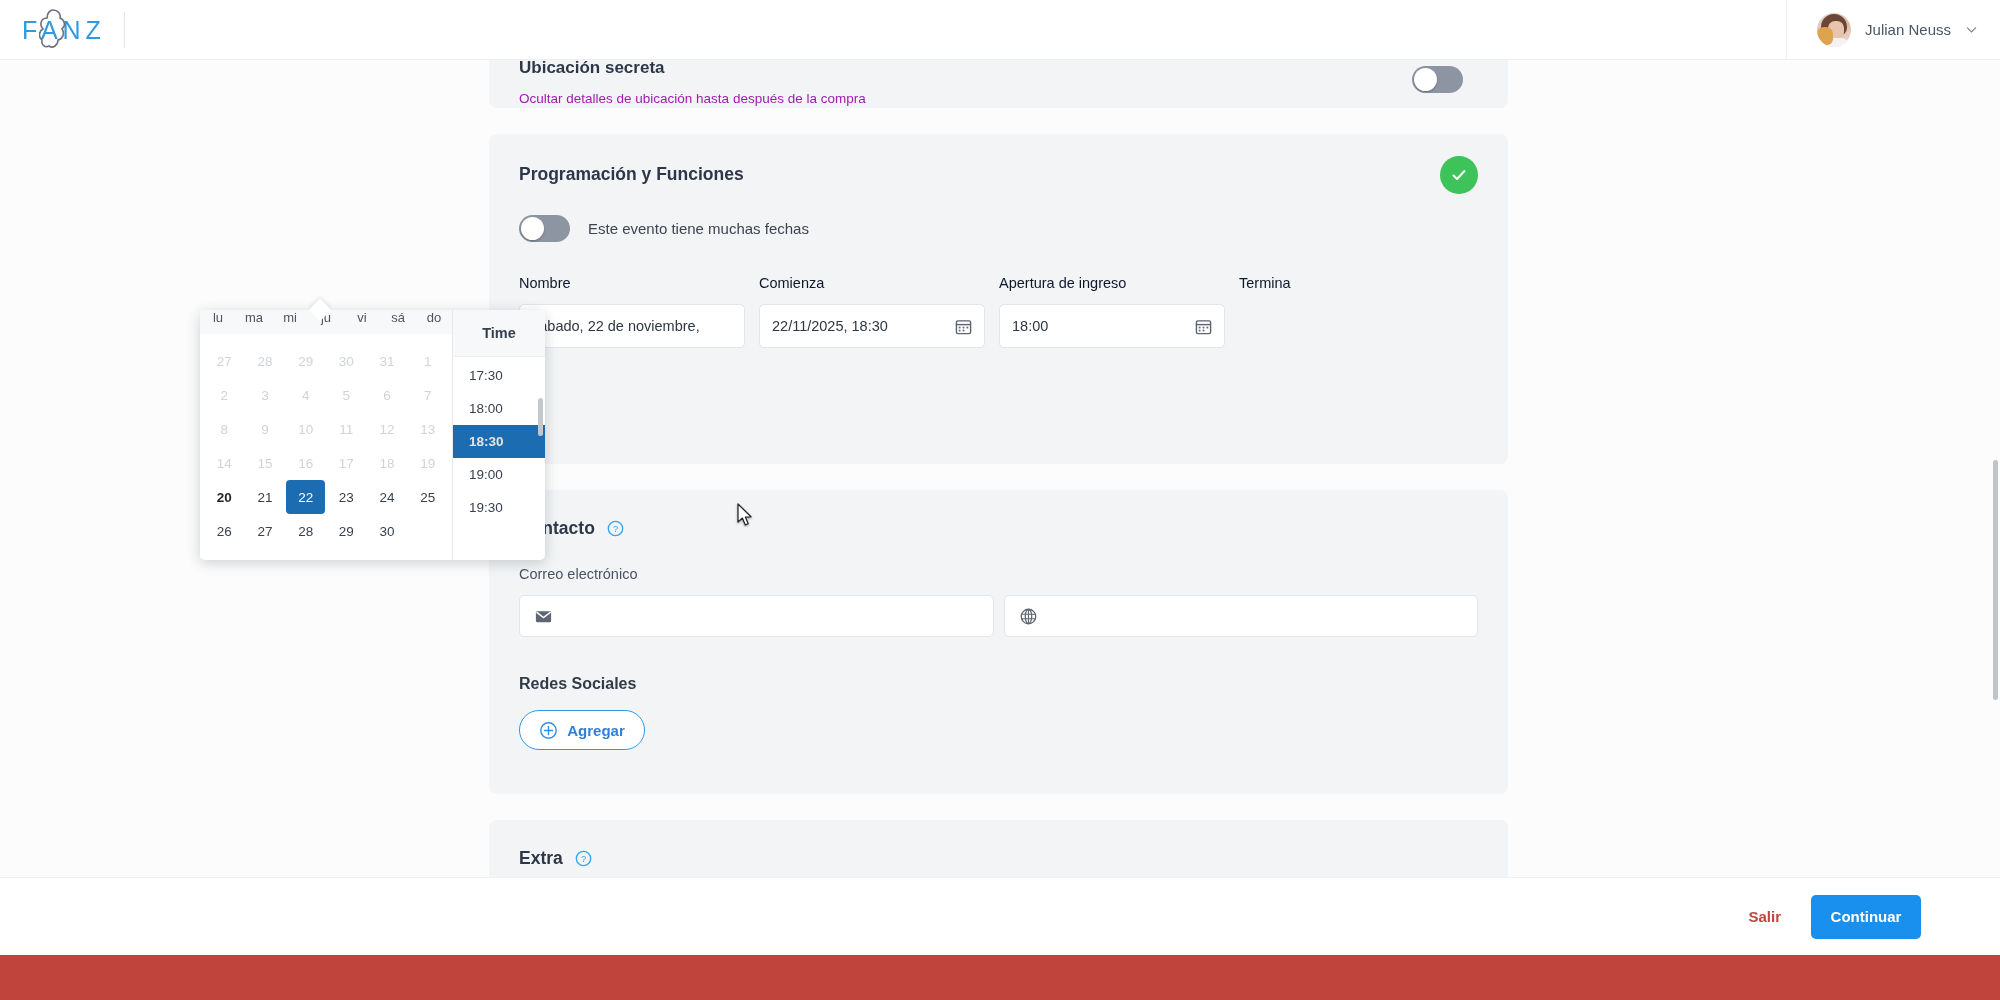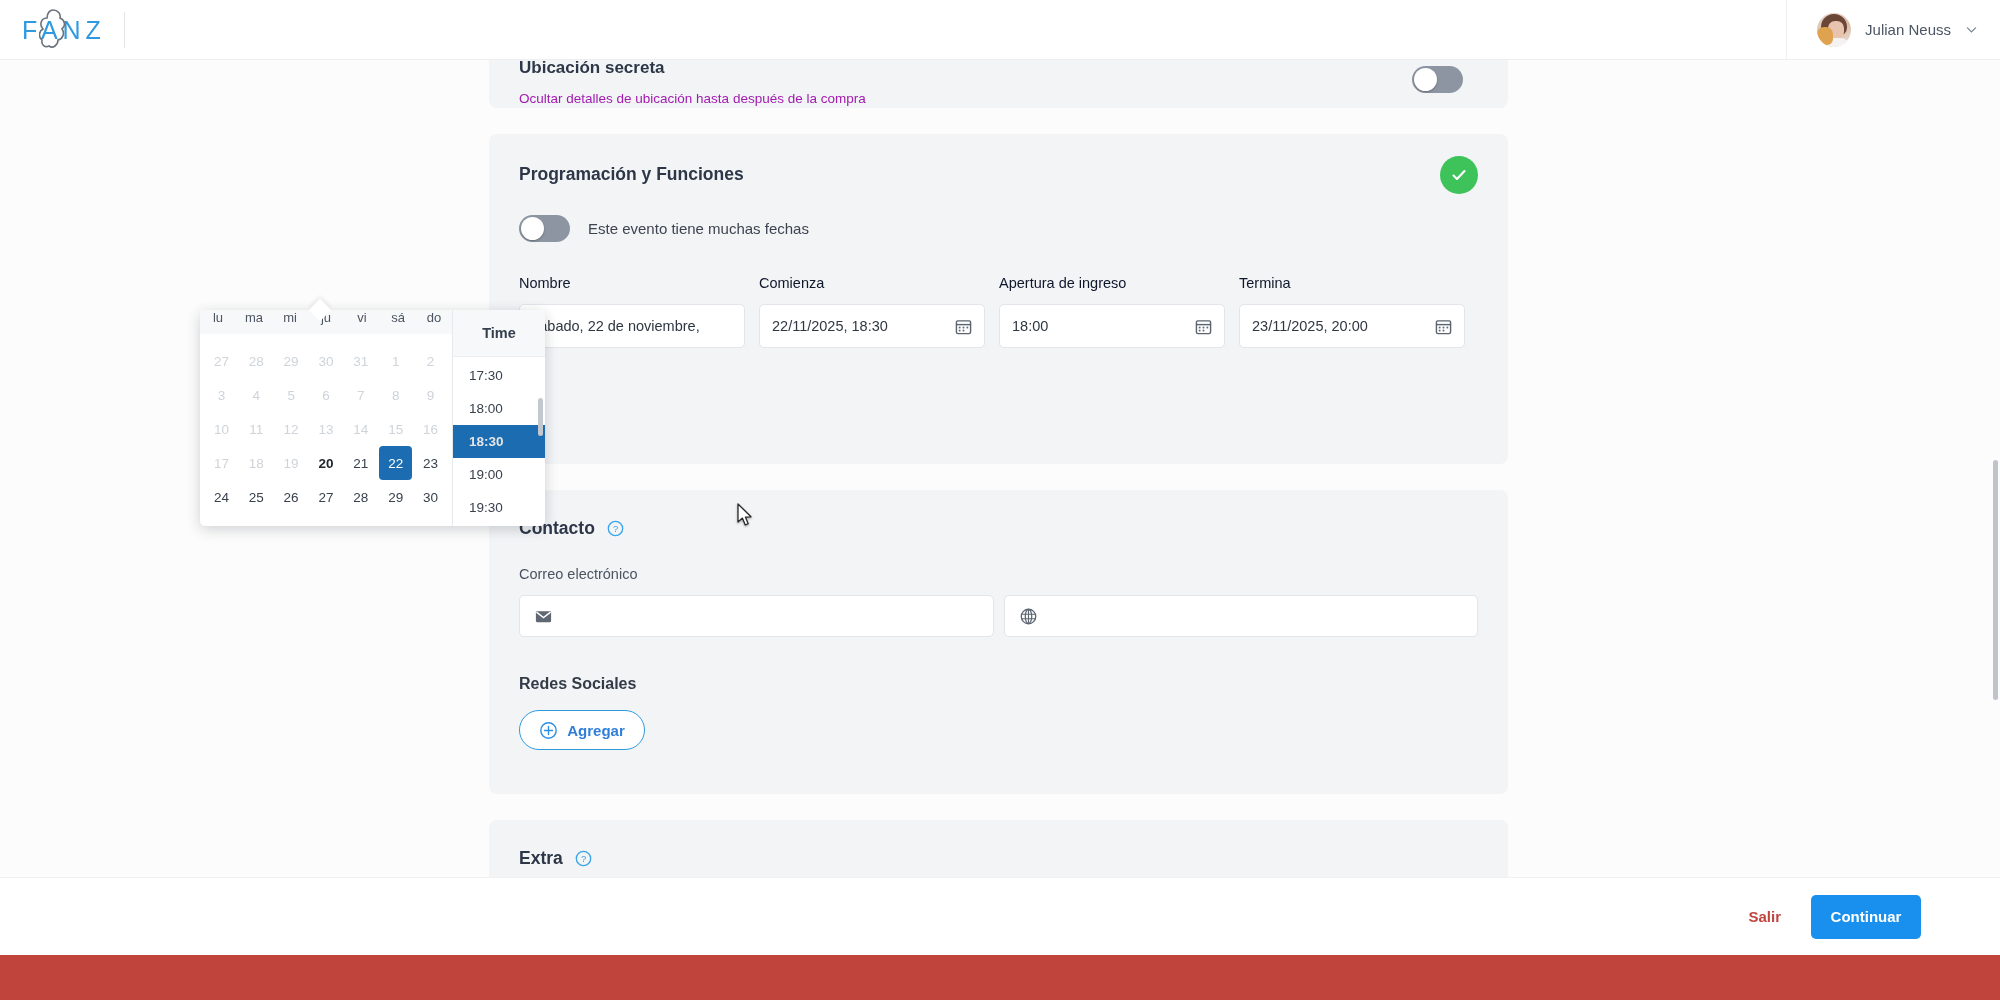--- a/index.html
+++ b/index.html
@@ -112,21 +112,21 @@
     position: relative; font-size: 15px; font-weight: 700; color: #34404d;
     background: #f7f8f9; border-radius: 5px 0 0 0;
   }
   .dp-next { position: absolute; right: 10px; top: 9px; color: #b6bcc4; font-size: 17px;
              line-height: 19px; width: 19px; text-align: center; }
   .dp-weekdays {
     display: grid; grid-template-columns: repeat(7,1fr); background: #f7f8f9;
     padding-bottom: 9px;
   }
   .dp-weekdays span { text-align: center; font-size: 13px; color: #4c5562; }
-  .dp-grid { display: grid; grid-template-columns: repeat(7,1fr); padding: 10px 4px 12px 4px; }
+  .dp-grid { display: grid; grid-template-columns: repeat(6,1fr); padding: 10px 4px 12px 4px; }
   .dp-day {
     height: 34px; display: flex; align-items: center; justify-content: center;
     font-size: 13.5px; color: #39414d; border-radius: 4px; margin: 0 1px;
   }
   .dp-day.muted { color: #cfd4da; }
   .dp-day.today { font-weight: 700; color: #22272f; }
   .dp-day.selected { background: #1b6cb0; color: #ffffff; }
 
   .dp-time { width: 93px; border-left: 1px solid #e6e8ec; position: relative; }
   .dp-time-head {
@@ -288,32 +288,20 @@
                 <rect x="8.1" y="9.2" width="1.8" height="1.8" fill="#5c6470"></rect>
                 <rect x="12.2" y="9.2" width="1.8" height="1.8" fill="#5c6470"></rect>
                 <rect x="4" y="12.4" width="1.8" height="1.8" fill="#5c6470"></rect>
                 <rect x="8.1" y="12.4" width="1.8" height="1.8" fill="#5c6470"></rect>
               </svg>
             </div>
           </div>
 
           <div class="field f-termina">
             <span class="field-label">Termina</span>
-            <div class="input">
-              <span class="input-val">23/11/2025, 20:00</span>
-              <svg class="cal-icon" width="17" height="17" viewBox="0 0 18 18">
-                <rect x="1.5" y="3" width="15" height="13.5" rx="1.6" fill="none" stroke="#5c6470" stroke-width="1.5"></rect>
-                <path d="M1.5 7 H16.5" stroke="#5c6470" stroke-width="1.5"></path>
-                <rect x="4" y="9.2" width="1.8" height="1.8" fill="#5c6470"></rect>
-                <rect x="8.1" y="9.2" width="1.8" height="1.8" fill="#5c6470"></rect>
-                <rect x="12.2" y="9.2" width="1.8" height="1.8" fill="#5c6470"></rect>
-                <rect x="4" y="12.4" width="1.8" height="1.8" fill="#5c6470"></rect>
-                <rect x="8.1" y="12.4" width="1.8" height="1.8" fill="#5c6470"></rect>
-              </svg>
-            </div>
           </div>
         </div>
       </div>
 
       <div class="card card-contact">
         <div class="title-row">
           <span class="card-title">Contacto</span>
           <svg class="help-icon" viewBox="0 0 18 18">
             <circle cx="9" cy="9" r="7.6" fill="none" stroke="#3aa5e8" stroke-width="1.4"></circle>
             <text x="9" y="12.6" text-anchor="middle" font-size="10" fill="#3aa5e8" font-family="Liberation Sans, sans-serif">?</text>

